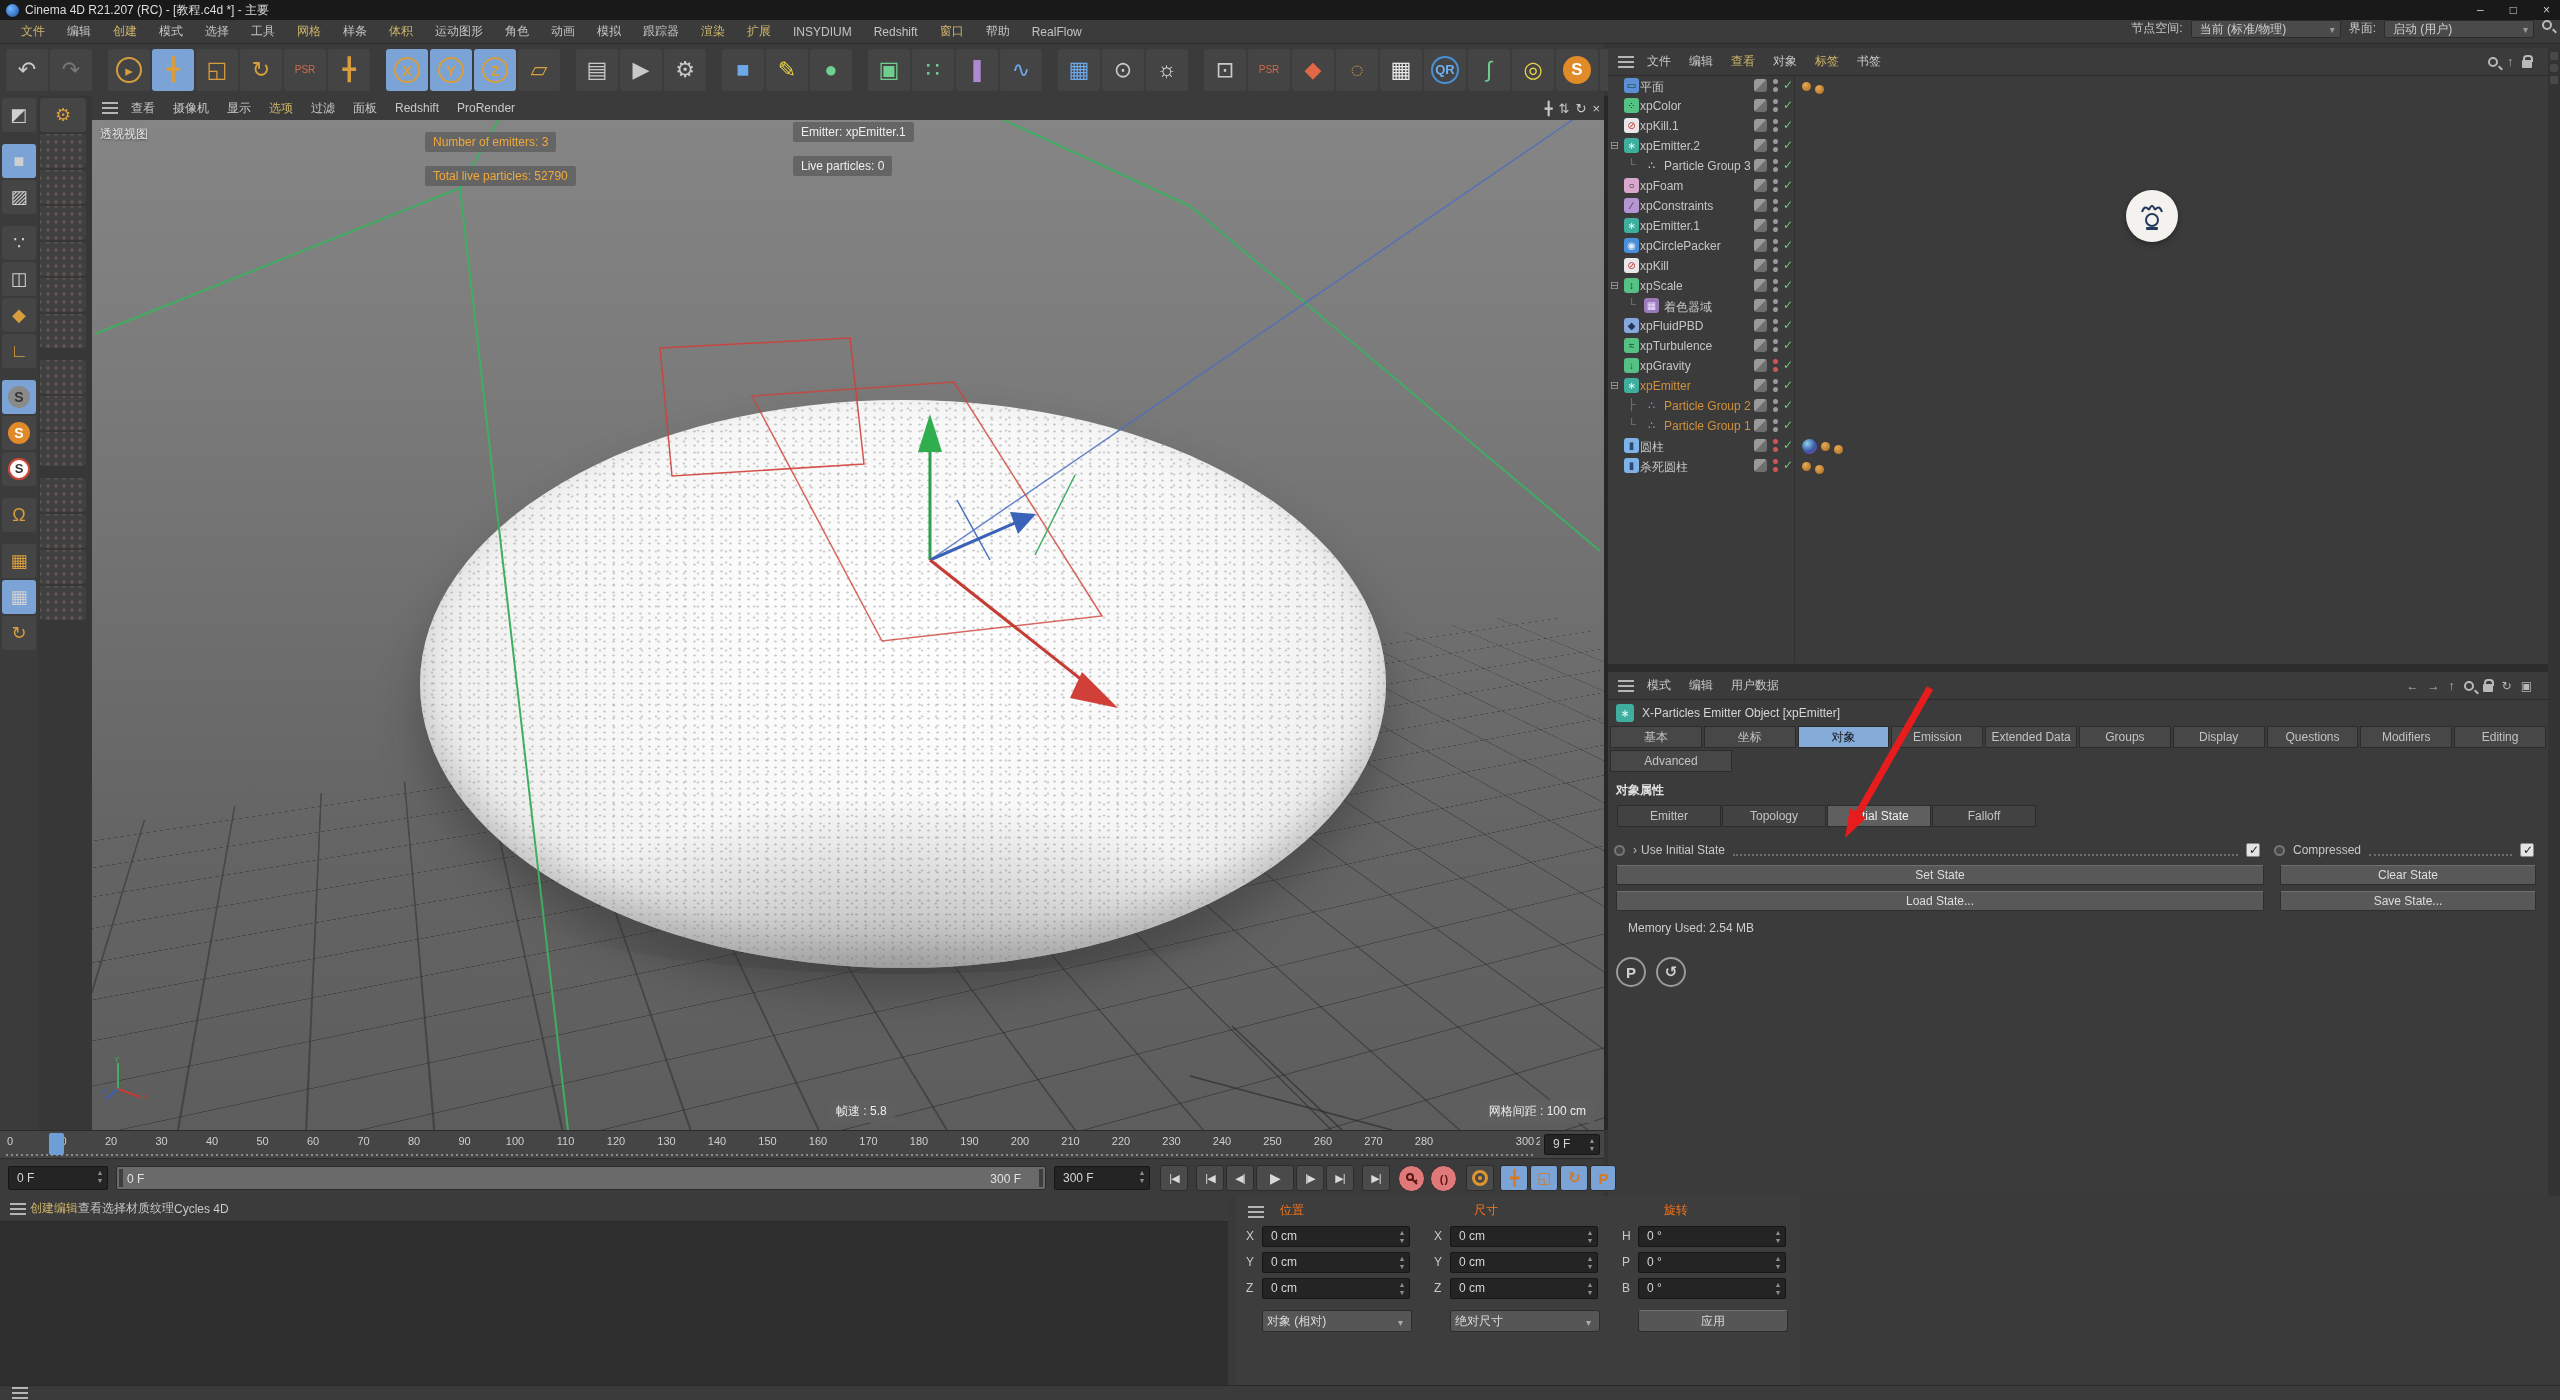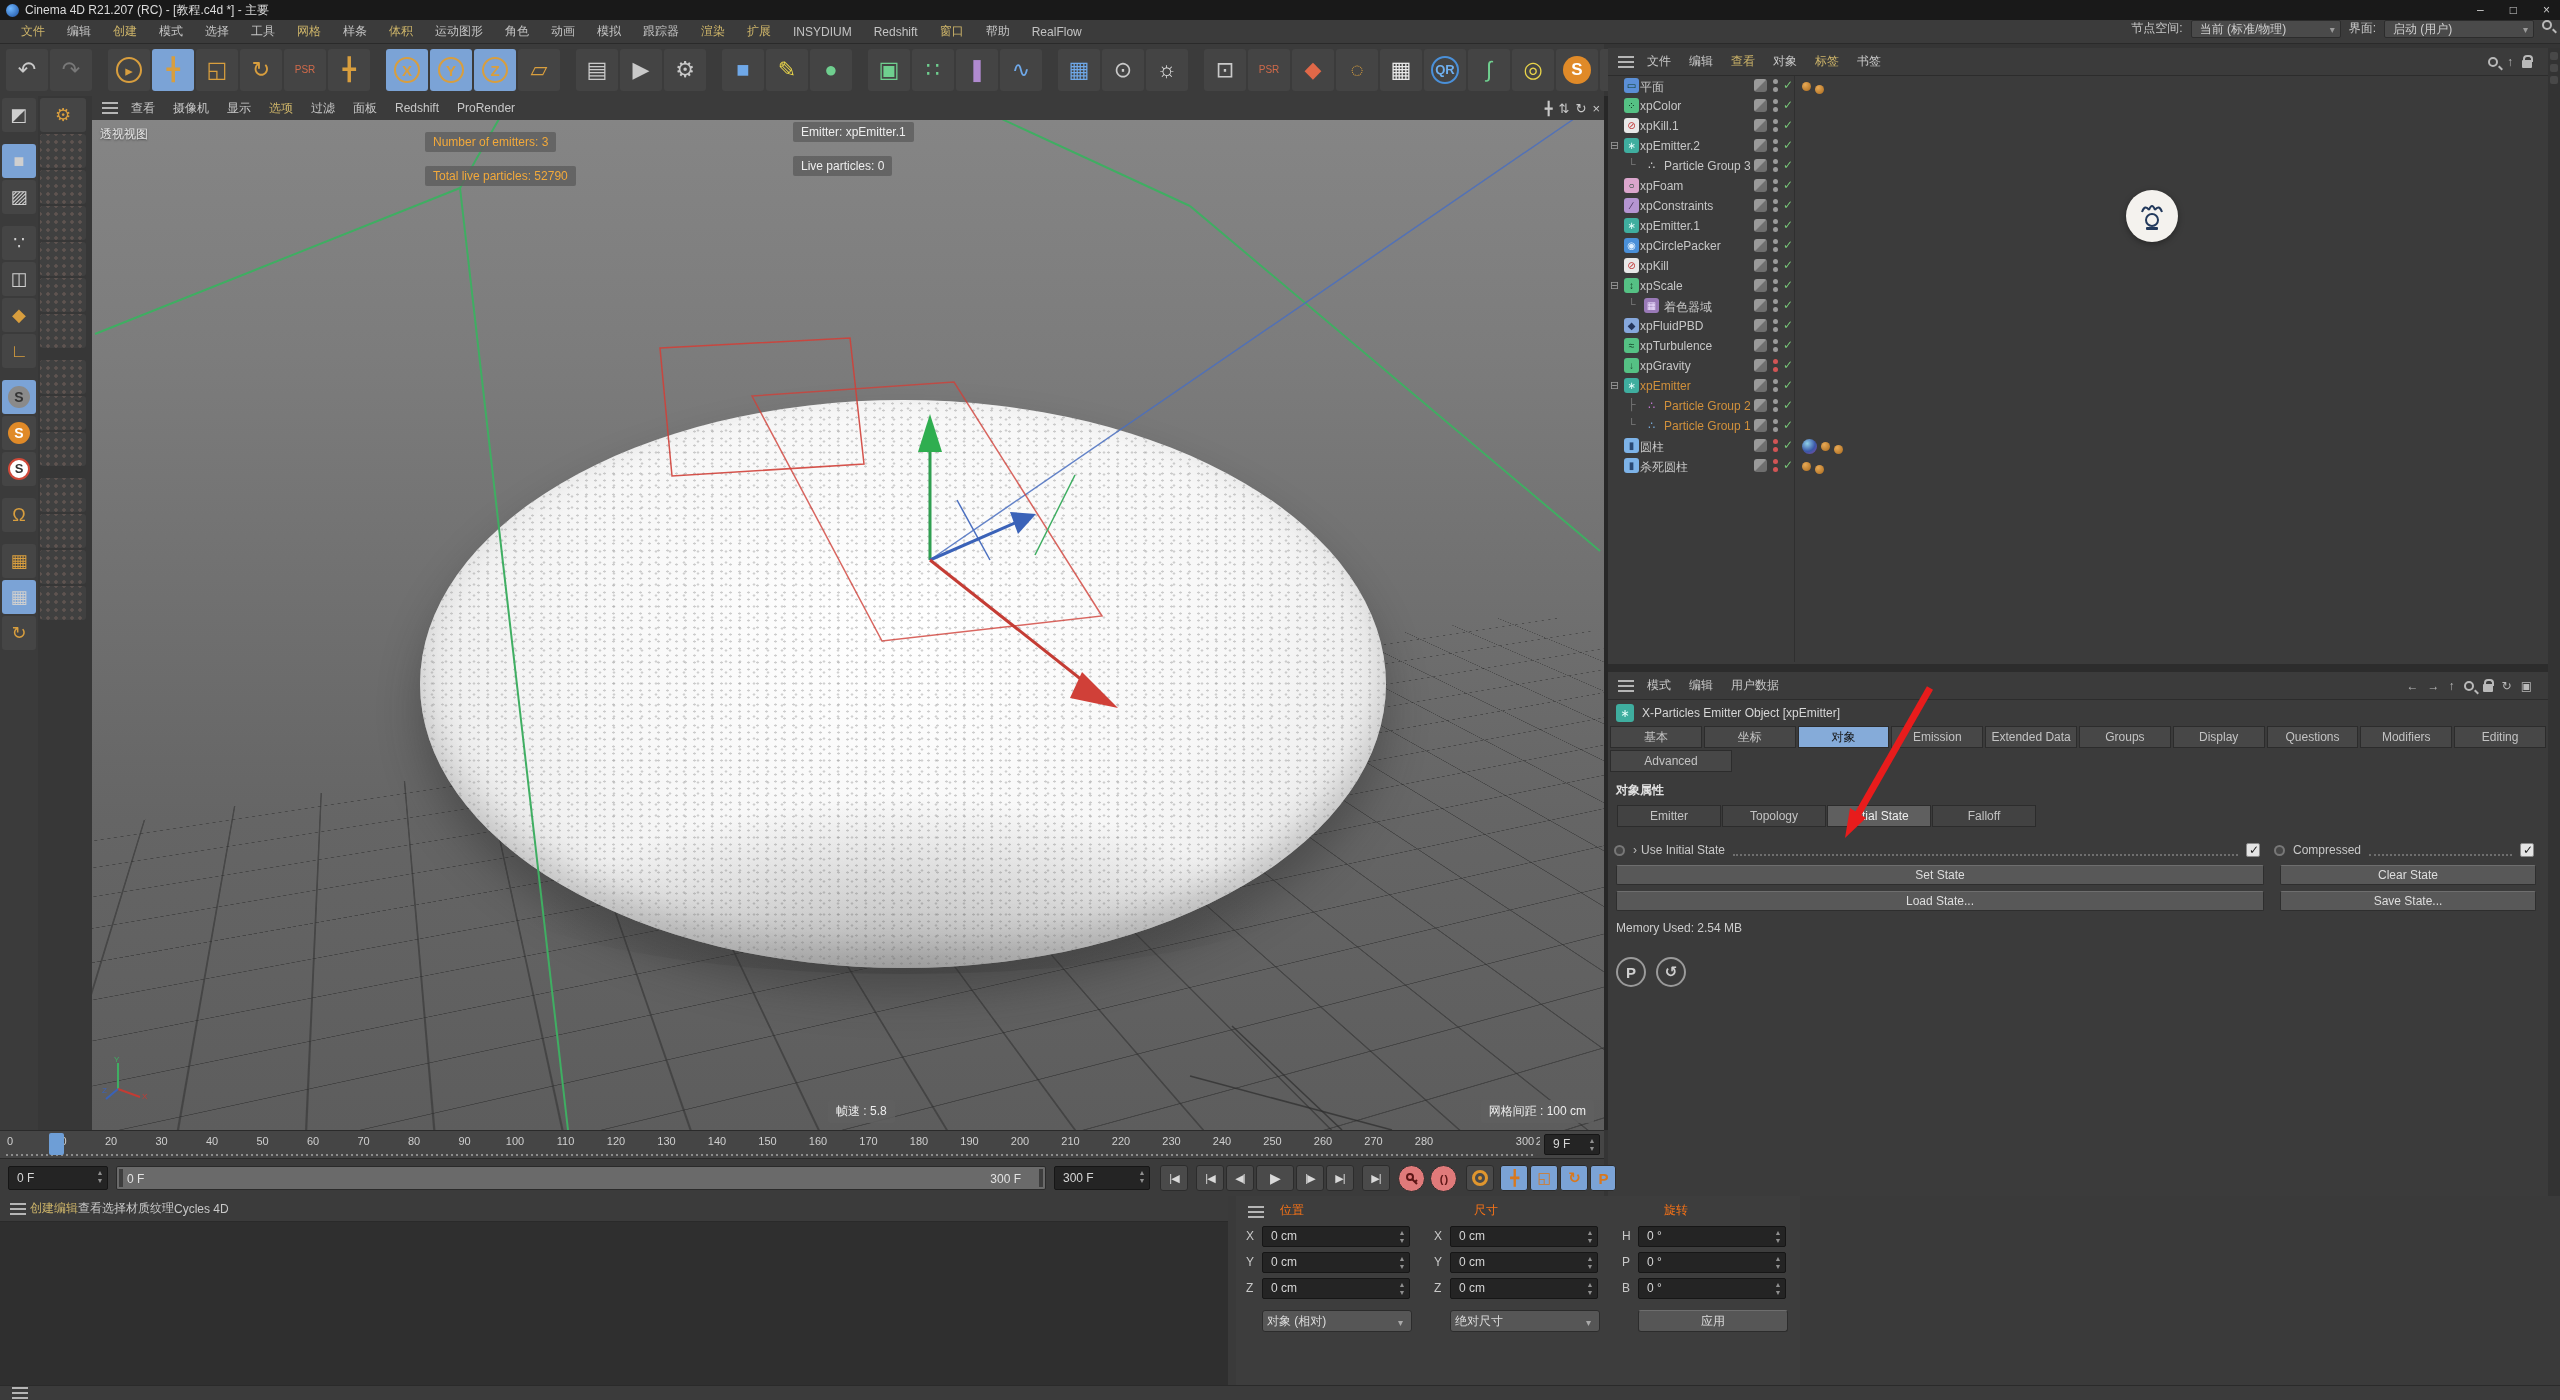--- a/index.html
+++ b/index.html
@@ -136,21 +136,21 @@
   .cbcell.r{width:260px;margin-left:14px}
   .adot{width:11px;height:11px;border:2px solid #777;border-radius:50%;background:#464646;margin-right:8px;flex:none;cursor:pointer}
   .expch{color:#b9b9b9;margin-right:4px}
   .lead{flex:1;border-bottom:2px dotted #6e6e6e;height:11px;margin:0 8px}
   .cb{width:14px;height:14px;background:#e4e4e4;border:1px solid #8a8a8a;border-radius:2px;position:relative;flex:none;cursor:pointer}
   .cb::after{content:"✓";position:absolute;left:2px;top:-1px;color:#1c1c1c;font-size:12px;font-weight:bold}
   .btnrow{display:flex;margin-top:6px}
   .abtn{height:20px;background:#585858;border:1px solid #2e2e2e;border-top-color:#6e6e6e;border-radius:2px;color:#dedede;text-align:center;line-height:18px;cursor:pointer}
   .abtn.l{width:648px;margin-left:8px}
   .abtn.r{width:256px;margin-left:16px}
-  .memtext{padding:10px 0 0 8px;color:#cdcdcd}
+  .memtext{padding:10px 0 0 20px;color:#cdcdcd}
   .amcircles{display:flex;gap:10px;padding:22px 0 0 8px}
   .amc{width:30px;height:30px;border-radius:50%;border:2px solid #9a9a9a;color:#cfcfcf;display:flex;align-items:center;justify-content:center;font-size:15px;font-weight:bold;cursor:pointer}
   
   .timeline{position:absolute;left:0;top:1130px;width:1604px;height:28px;background:#454545;border-top:1px solid #2a2a2a}
   .ruler{position:absolute;left:0;top:0;width:1540px;height:28px;overflow:hidden;cursor:pointer}
   .ruler::after{content:"";position:absolute;left:6px;right:6px;bottom:3px;height:2px;
     background:repeating-linear-gradient(90deg,#8d8d8d 0 2px,transparent 2px 5px)}
   .tick{position:absolute;top:4px;transform:translateX(-50%);color:#cfcfcf;font-size:11px}
   .marker{position:absolute;top:2px;width:15px;height:22px;background:#6e9ed6;border-radius:2px;z-index:2}
   .framebox{position:absolute;right:4px;top:3px;width:56px;height:21px;background:#242424;border:1px solid #161616;border-radius:2px;color:#d6d6d6;line-height:19px;padding-left:8px}

